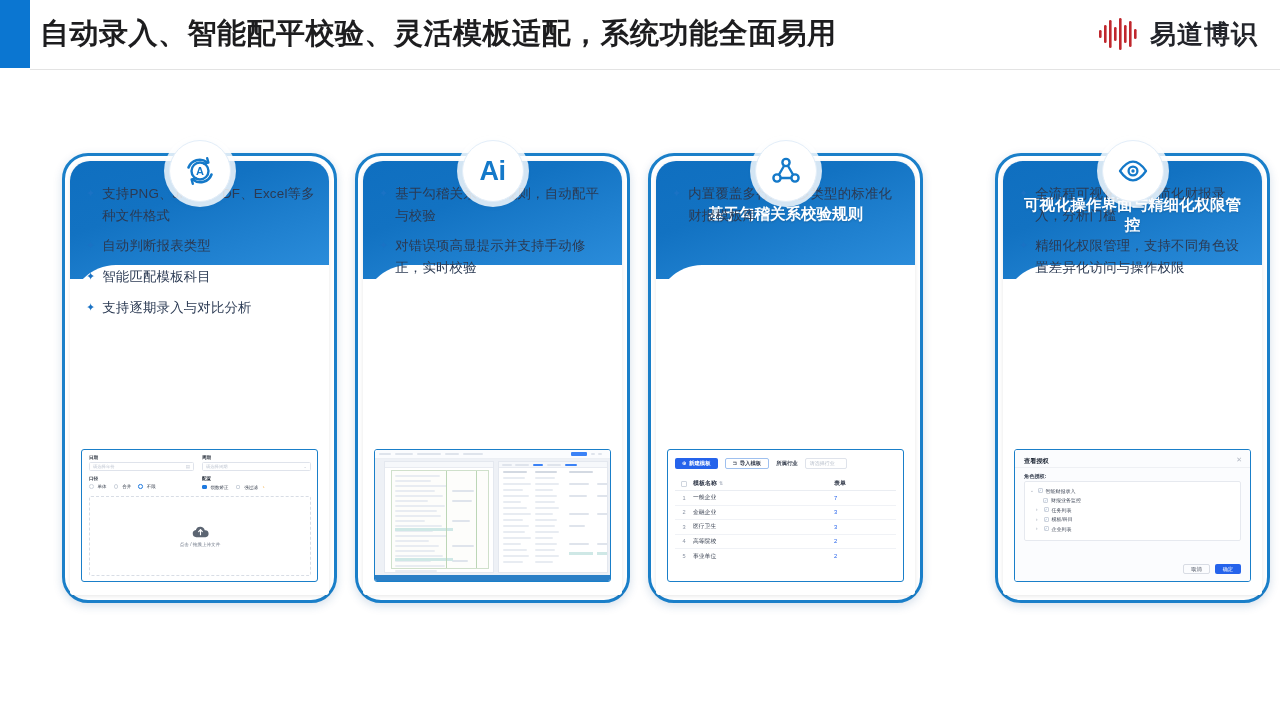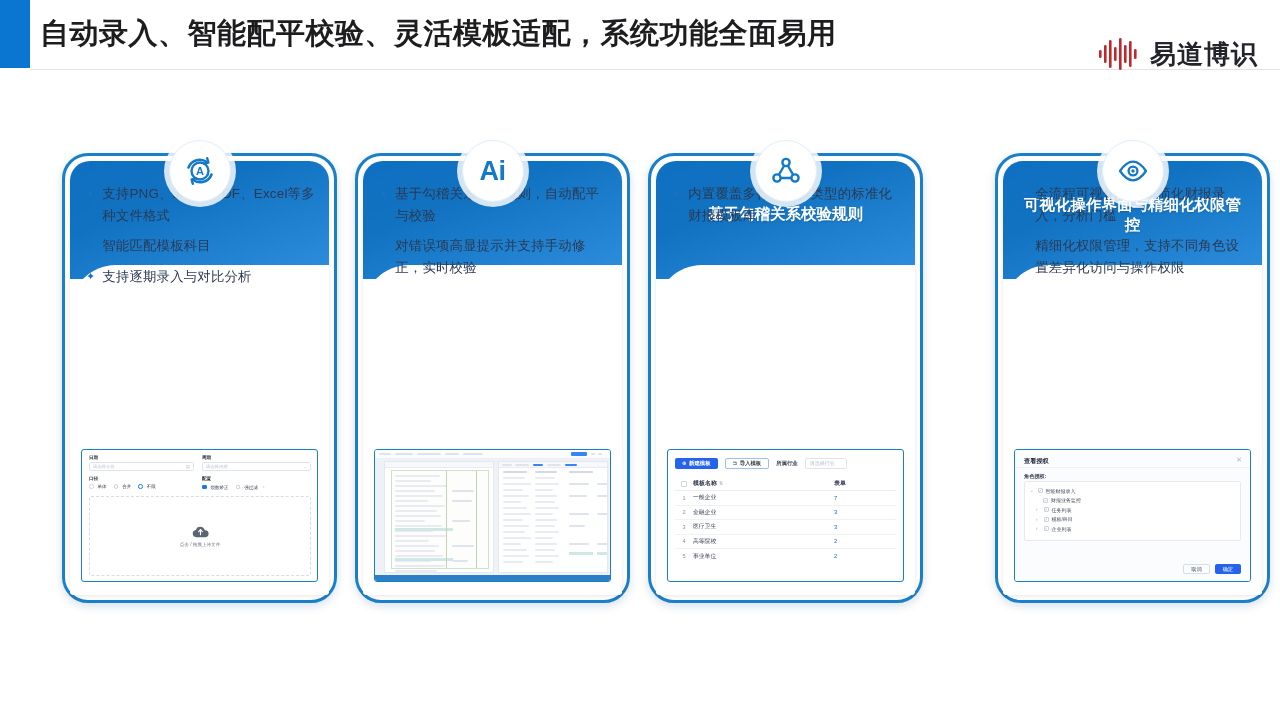--- a/index.html
+++ b/index.html
@@ -13,21 +13,21 @@
 
   
   .header { position:absolute; left:0; top:0; width:1280px; height:70px; background:#fff; }
   .header-accent { position:absolute; left:0; top:0; width:30px; height:68px; background:#0b76d1; }
   .header-title {
     position:absolute; left:40px; top:14px;
     font-size:29px; font-weight:bold; color:#1d1d1f;
     letter-spacing:0.5px; white-space:nowrap;
   }
   .header-rule { position:absolute; left:30px; top:69px; width:1250px; height:1px; background:#e3e3e3; }
-  .logo { position:absolute; right:22px; top:16px; display:flex; align-items:center; gap:10px;margin-top:20px; }
+  .logo { position:absolute; right:22px; top:16px; display:flex; align-items:center; gap:10px; }
   .logo-mark { width:42px; height:36px; }
   .logo-text { font-size:26px; font-weight:bold; color:#23252b; letter-spacing:1px; white-space:nowrap; }
 
   
   .cards { position:absolute; left:0; top:140px; width:1280px; height:470px; }
   .card-wrap { position:absolute; width:275px; height:463px; }
   .card-wrap.c0 { left:62px; }
   .card-wrap.c1 { left:355px; }
   .card-wrap.c2 { left:648px; }
   .card-wrap.c3 { left:995px; }
@@ -202,20 +202,24 @@
     <div class="card-wrap c0">
       <div class="card-ring"></div>
       <div class="card">
         <div class="card-head"></div>
         <div class="card-body"></div>
 
         <div class="bullets">
           <div class="bullet">
             <span class="bullet-mark">✦</span>
             <span class="bullet-text">支持PNG、JPG、PDF、Excel等多种文件格式</span>
+          </div>
+          <div class="bullet">
+            <span class="bullet-mark">✦</span>
+            <span class="bullet-text">自动判断报表类型</span>
           </div>
           <div class="bullet">
             <span class="bullet-mark">✦</span>
             <span class="bullet-text">智能匹配模板科目</span>
           </div>
           <div class="bullet">
             <span class="bullet-mark">✦</span>
             <span class="bullet-text">支持逐期录入与对比分析</span>
           </div>
         </div>

